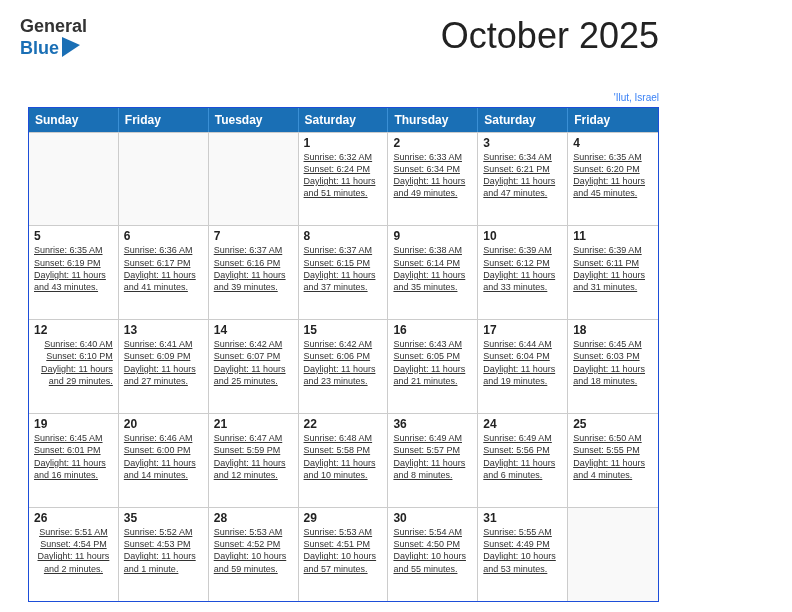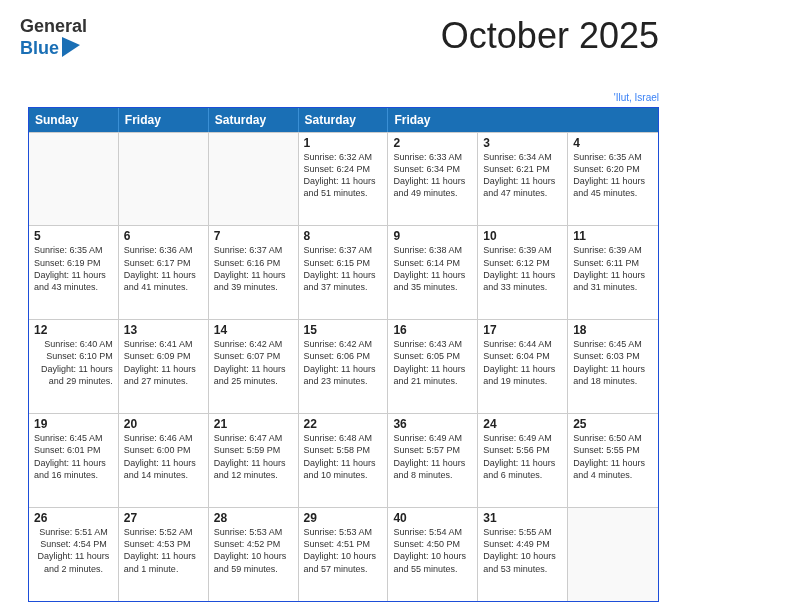--- a/index.html
+++ b/index.html
@@ -98,20 +98,21 @@
       font-size: 12px;
       font-weight: bold;
       color: #222;
       display: block;
       margin-bottom: 1px;
     }
     .cell-text {
       font-size: 9px;
       line-height: 1.35;
       color: #333;
+      text-decoration: underline;
     }
   </style>
 </head>
 <body>
 
 <div class="page">
   <div class="header">
     <div class="logo">
       <div class="logo-text">
         <span style="font-size:18px;font-weight:bold;color:#333;line-height:1.2;">General</span>
@@ -126,21 +127,23 @@
     <div class="title-block">
       <div class="month-title">October 2025</div>
       <div class="subtitle">'Ilut, Israel</div>
     </div>
   </div>
 
   <div class="calendar">
     <div class="cal-header">
       <div class="cal-header-cell">Sunday</div>
       <div class="cal-header-cell">Friday</div>
+      <div class="cal-header-cell">Tuesday</div>
       <div class="cal-header-cell">Saturday</div>
+      <div class="cal-header-cell">Thursday</div>
       <div class="cal-header-cell">Saturday</div>
       <div class="cal-header-cell">Friday</div>
     </div>
     <div class="cal-body" id="cal-body">
     <div class="cal-row">
           <div class="cal-cell empty"></div>
           <div class="cal-cell empty"></div>
           <div class="cal-cell empty"></div>
           <div class="cal-cell">
             <span class="day-num">1</span>
@@ -326,42 +329,42 @@
         </div>
         <div class="cal-row">
           <div class="cal-cell">
             <span class="day-num">26</span>
             <div class="cell-text" style="white-space: pre-line; text-align: center;">Sunrise: 5:51 AM
 Sunset: 4:54 PM
 Daylight: 11 hours
 and 2 minutes.</div>
           </div>
           <div class="cal-cell">
-            <span class="day-num">27</span>
+            <span class="day-num">35</span>
             <div class="cell-text" style="white-space: pre-line;">Sunrise: 5:52 AM
 Sunset: 4:53 PM
 Daylight: 11 hours
 and 1 minute.</div>
           </div>
           <div class="cal-cell">
             <span class="day-num">28</span>
             <div class="cell-text" style="white-space: pre-line;">Sunrise: 5:53 AM
 Sunset: 4:52 PM
 Daylight: 10 hours
 and 59 minutes.</div>
           </div>
           <div class="cal-cell">
             <span class="day-num">29</span>
             <div class="cell-text" style="white-space: pre-line;">Sunrise: 5:53 AM
 Sunset: 4:51 PM
 Daylight: 10 hours
 and 57 minutes.</div>
           </div>
           <div class="cal-cell">
-            <span class="day-num">40</span>
+            <span class="day-num">30</span>
             <div class="cell-text" style="white-space: pre-line;">Sunrise: 5:54 AM
 Sunset: 4:50 PM
 Daylight: 10 hours
 and 55 minutes.</div>
           </div>
           <div class="cal-cell">
             <span class="day-num">31</span>
             <div class="cell-text" style="white-space: pre-line;">Sunrise: 5:55 AM
 Sunset: 4:49 PM
 Daylight: 10 hours

